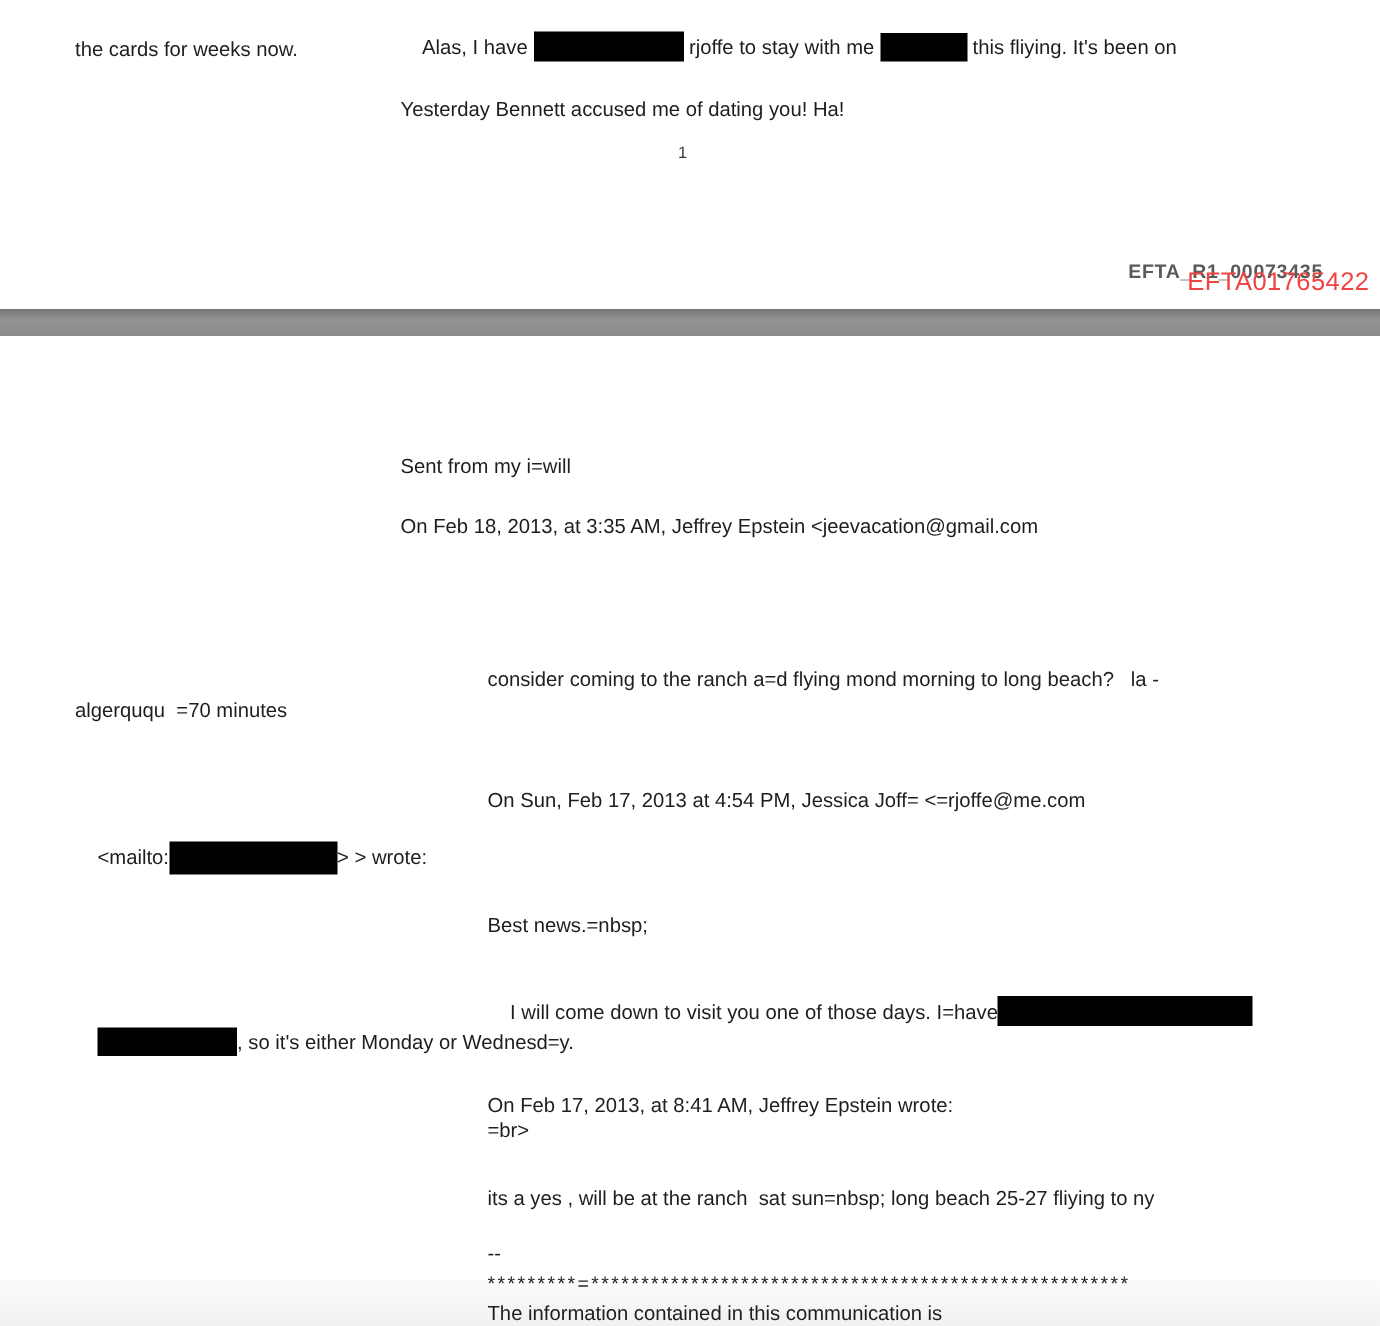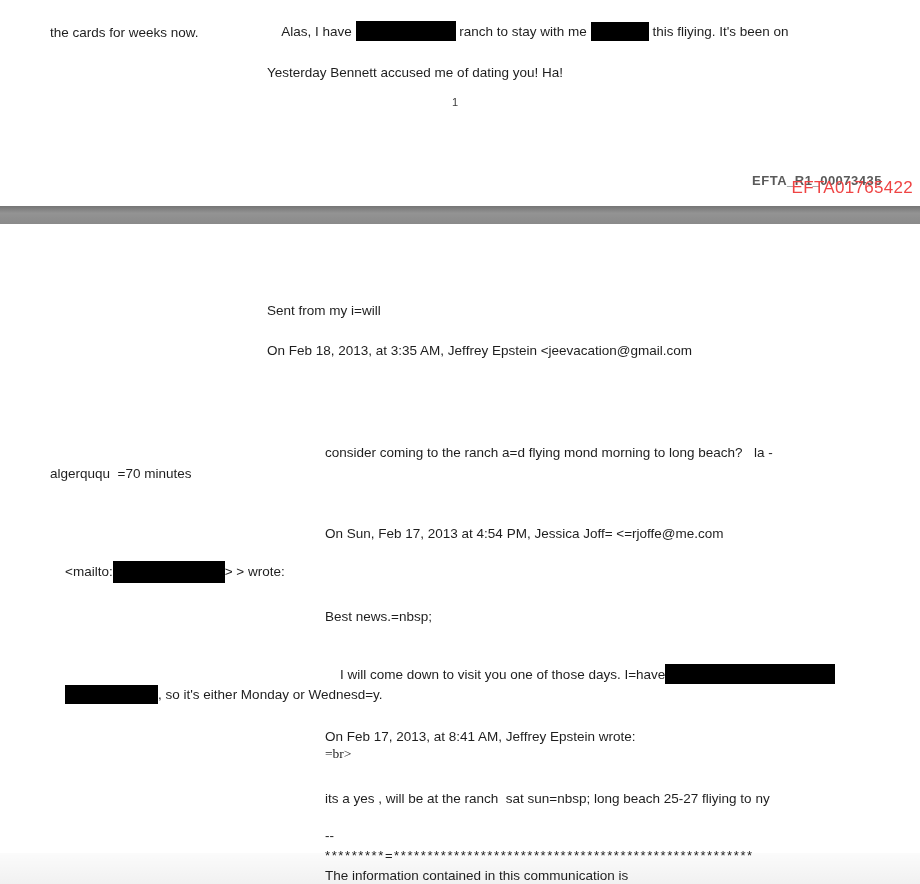--- a/index.html
+++ b/index.html
@@ -73,21 +73,21 @@
     letter-spacing: 1.6px;
     font-size: 13px;
   }
 </style>
 </head>
 <body>
 
 <div id="stage">
 
   <div class="line" style="left:267px; top:2px;">
-    <span class="seg">Alas, I have </span><span class="redaction redact-a"></span><span class="seg"> ranch to stay with me </span><span class="redaction redact-b"></span><span class="seg"> this fliying. It's been on</span>
+    <span class="seg">Alas, I have </span><span class="redaction redact-a"></span><span class="seg"> rjoffe to stay with me </span><span class="redaction redact-b"></span><span class="seg"> this fliying. It's been on</span>
   </div>
   <div class="line" style="left:50px; top:23px;">the cards for weeks now.</div>
 
   <div class="line" style="left:267px; top:63px;">Yesterday Bennett accused me of dating you! Ha!</div>
 
   <div class="line page-number" style="left:452px; top:93px;">1</div>
 
   <div class="line bates-top right-anchor" style="top:171px; padding-right:38px;font-weight:bold;">EFTA_R1_00073435</div>
   <div class="line bates-bottom right-anchor" style="top:178px; padding-right:7px;">EFTA01765422</div>
 
@@ -110,21 +110,21 @@
   <div class="line" style="left:325px; top:607px;">Best news.=nbsp;</div>
 
   <div class="line" style="left:50px; top:666px;">
     <span class="redaction redact-monday"></span><span class="seg">, so it's either Monday or Wednesd=y.</span>
   </div>
   <div class="line" style="left:325px; top:645px;">
     <span class="seg">I will come down to visit you one of those days. I=have</span><span class="redaction redact-have"></span>
   </div>
 
   <div class="line" style="left:325px; top:727px;">On Feb 17, 2013, at 8:41 AM, Jeffrey Epstein wrote:</div>
-  <div class="line" style="left:325px; top:744px;font-family:Liberation Serif, serif;">=br&gt;</div>
+  <div class="line" style="left:325px; top:744px;">=br&gt;</div>
 
   <div class="line" style="left:325px; top:789px;">its a yes , will be at the ranch  sat sun=nbsp; long beach 25-27 fliying to ny</div>
 
   <div class="line" style="left:325px; top:826px;">--</div>
   <div class="line stars" style="left:325px; top:846px;">*********=******************************************************</div>
   <div class="line" style="left:325px; top:866px;">The information contained in this communication is</div>
 
 </div>
 
 </body></html>

